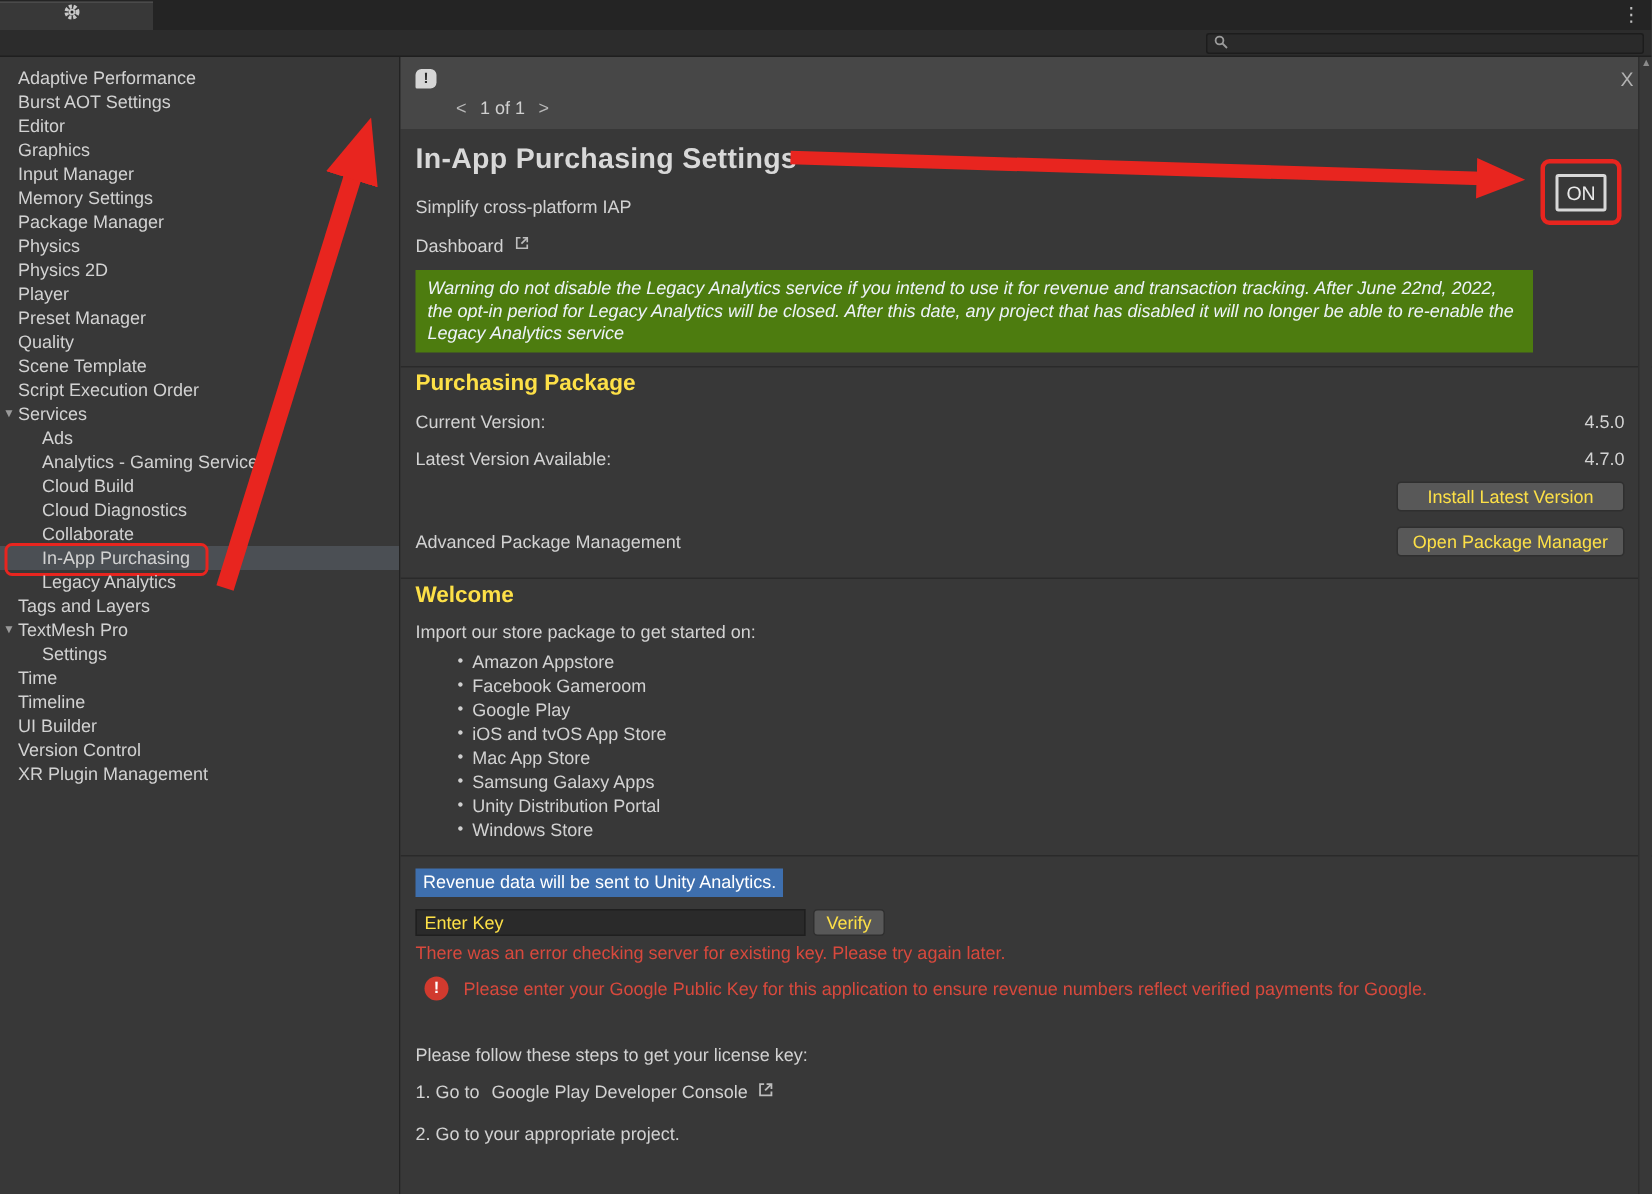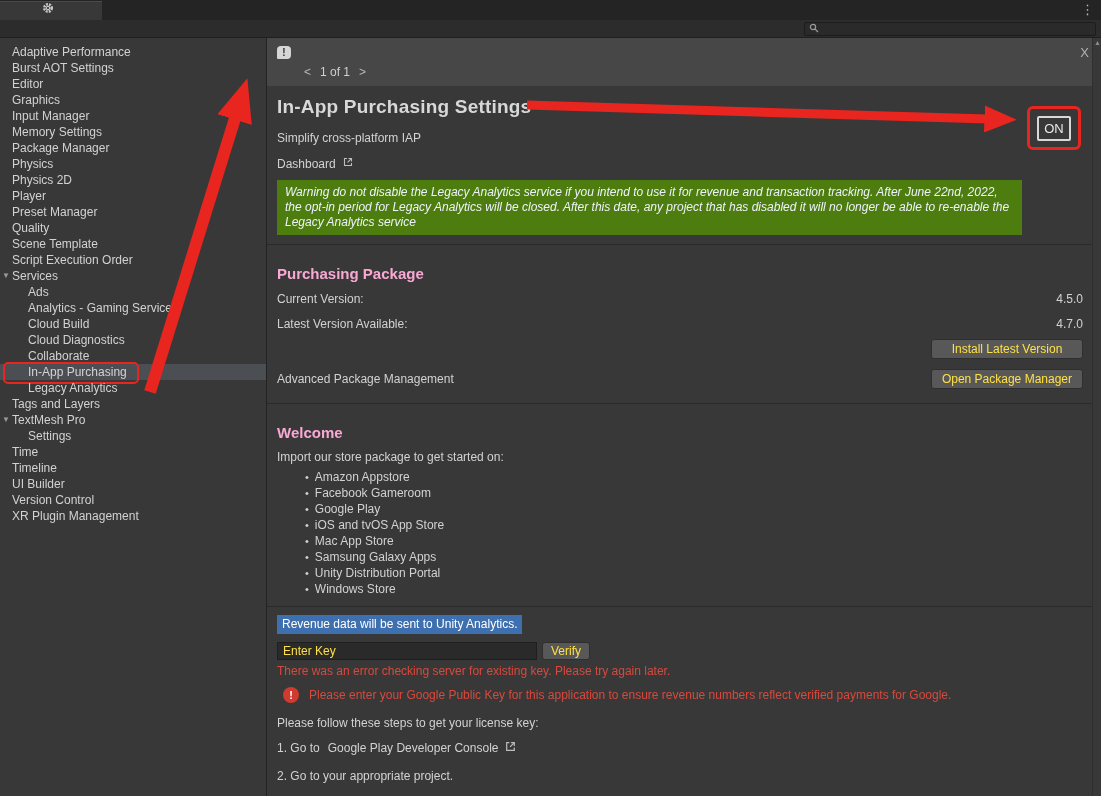--- a/index.html
+++ b/index.html
@@ -32,21 +32,21 @@
   .banner { background:#474747; padding:7px 10px 7px; }
   .banner-row1 { display:flex; align-items:center; gap:8px; position:relative; padding-right:22px; height:15px; }
   .bubble { width:14px; height:13px; background:#d6d6d6; color:#2b2b2b; border-radius:4px 4px 4px 1px; font-weight:bold; font-size:10px; display:flex; align-items:center; justify-content:center; flex:none; }
   .banner-close { position:absolute; right:2px; top:0; color:#b2b2b2; font-size:13px; cursor:pointer; }
   .banner-row2 { display:flex; gap:9px; margin:5px 0 0 27px; color:#cfcfcf; height:14px; align-items:center; }
   .pager-btn { color:#b8b8b8; cursor:pointer; }
 
   
   .page { padding:0 10px; }
   h1 { font-size:19px; font-weight:bold; color:#d8d8d8; margin-top:10px; height:22px; line-height:22px; letter-spacing:.2px; }
-  h2 { font-size:15px; font-weight:bold; color:#f9a8d4; margin-top:20px; height:18px; line-height:18px; }
+  h2 { font-size:15px; font-weight:bold; color:#fde047; margin-top:2px; height:18px; line-height:18px; }
   .simplify { margin-top:13px; height:14px; line-height:14px; }
   .dash-row { margin-top:11px; height:15px; display:flex; align-items:center; gap:6px; cursor:pointer; }
   .infobox { margin-top:9px; width:745px; background:#4d7c0f; color:#eef3fa; padding:5px 8px; line-height:15px;font-style:italic; }
   hr.sep { border:none; border-top:1px solid #2a2a2a; margin:9px -10px 0; }
   hr.sep.mt14 { margin-top:14px; }
   .row { display:flex; justify-content:space-between; align-items:center; margin-top:9px; height:14px; padding-right:8px; }
   .row.mt11 { margin-top:11px; }
   .row.btnrow { height:20px; margin-top:8px; }
   .row.right { justify-content:flex-end; }
   .row.adv { margin-top:10px; height:20px; }
@@ -56,21 +56,21 @@
   ul.stores { list-style:none; margin-top:5px; margin-left:28px; }
   ul.stores li { height:16px; line-height:16px; display:flex; gap:6px; align-items:center; }
   .bullet { font-size:11px; color:#cfcfcf; }
   .note { display:inline-block; margin-top:8px; background:#3e6fae; color:#ffffff; padding:2px 5px; height:19px; line-height:15px; }
   .keyrow { margin-top:8px; display:flex; gap:5px; align-items:center; height:18px; }
   .keyinput { width:260px; height:18px; background:#2a2a2a; border:1px solid #1f1f1f; color:#fde047; font-size:12px; padding:0 5px; font-family:inherit; }
   .err { color:#d8493d; line-height:14px; }
   .err-line { margin-top:4px; height:14px; }
   .err-row { margin-top:8px; display:flex; align-items:center; gap:10px; height:18px; }
   .err-icon { width:16px; height:16px; border-radius:50%; background:#d13a2e; color:#fff; font-weight:bold; font-size:11px; display:flex; align-items:center; justify-content:center; flex:none; margin-left:6px; }
-  .steps { margin-top:12px; height:14px; line-height:14px; }
+  .steps { margin-top:28px; height:14px; line-height:14px; }
   .step1 { margin-top:10px; height:16px; display:flex; align-items:center; gap:8px; }
   .linkish { display:flex; align-items:center; gap:6px; cursor:pointer; }
   .step2 { margin-top:13px; height:14px; line-height:14px; }
 
   
   .on-annotation { position:absolute; top:68px; right:20px; width:54px; height:44px; border:3px solid #e8251f; border-radius:6px; display:flex; align-items:center; justify-content:center; }
   .on-btn { background:transparent; border:2px solid #d8d8d8; border-radius:2px; color:#e8e8e8; font-size:13px; padding:3px 5px; font-family:inherit; cursor:pointer; }
 
   
   .vscroll { position:absolute; right:0; top:0; width:9px; height:100%; background:#383838; border-left:1px solid #2e2e2e; }

